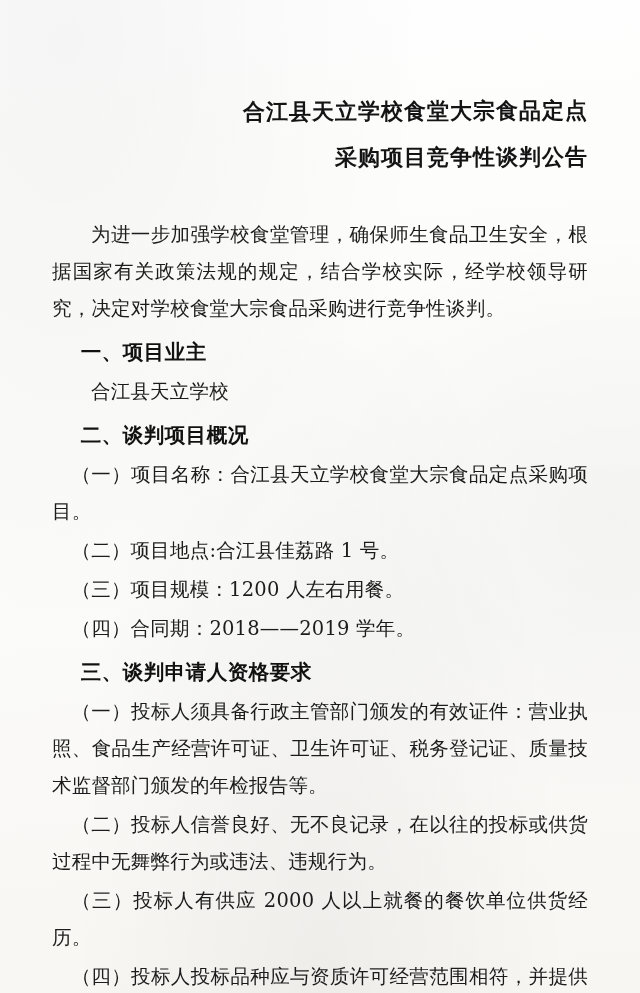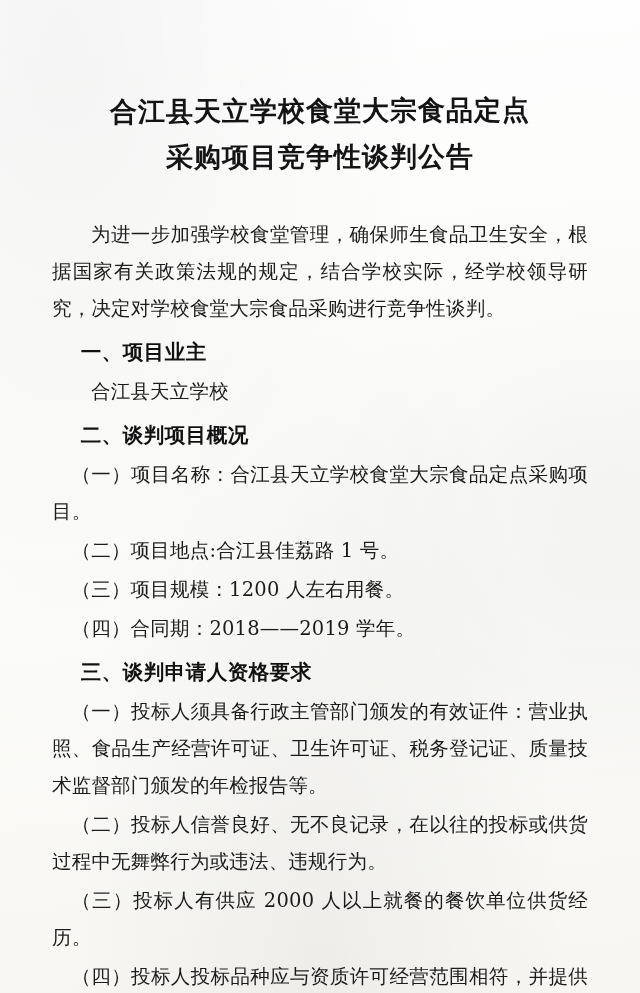--- a/index.html
+++ b/index.html
@@ -29,24 +29,24 @@
     left: 0; top: 0; right: 0; bottom: 0;
     background:
       radial-gradient(ellipse at 10% 4%, rgba(0,0,0,0.035), rgba(0,0,0,0) 45%),
       radial-gradient(ellipse at 96% 52%, rgba(0,0,0,0.03), rgba(0,0,0,0) 40%),
       radial-gradient(ellipse at 50% 100%, rgba(0,0,0,0.04), rgba(0,0,0,0) 55%);
     pointer-events: none;
   }
   .doc-title {
     margin: 0;
     padding-top: 88px;
-    text-align: center;
+    text-align: right;
     font-family: "DejaVu Serif", serif;
     font-weight: bold;
-    font-size: 27px;
+    font-size: 22px;
     line-height: 46px;
     letter-spacing: 1px;
     color: #141414;
   }
   .title-line {
     display: block;
   }
   .body-block {
     margin-top: 36px;
   }

